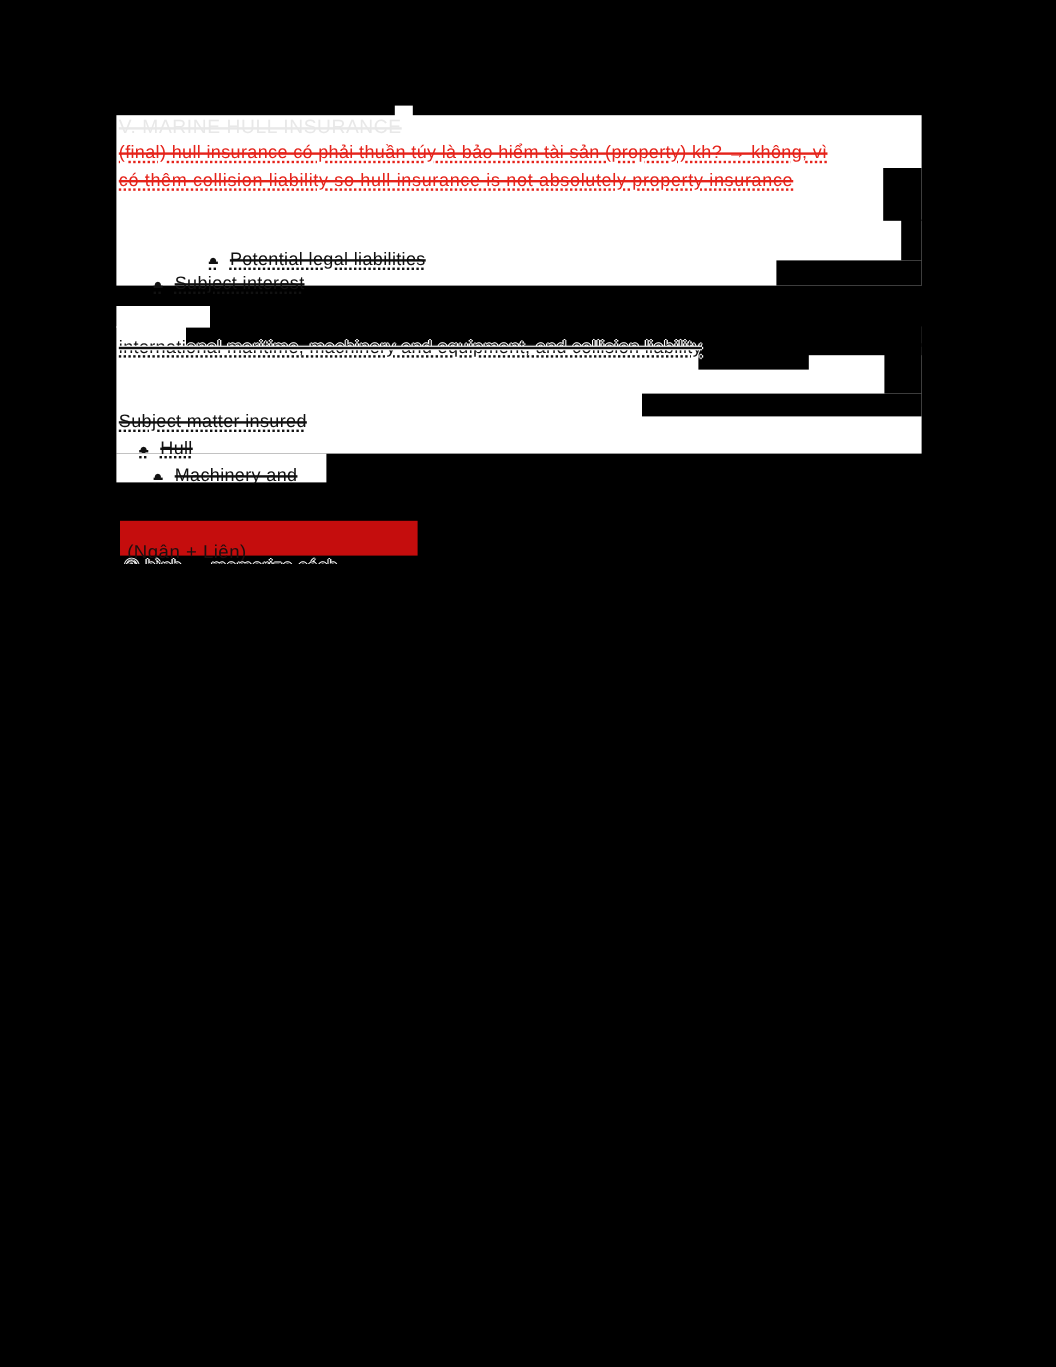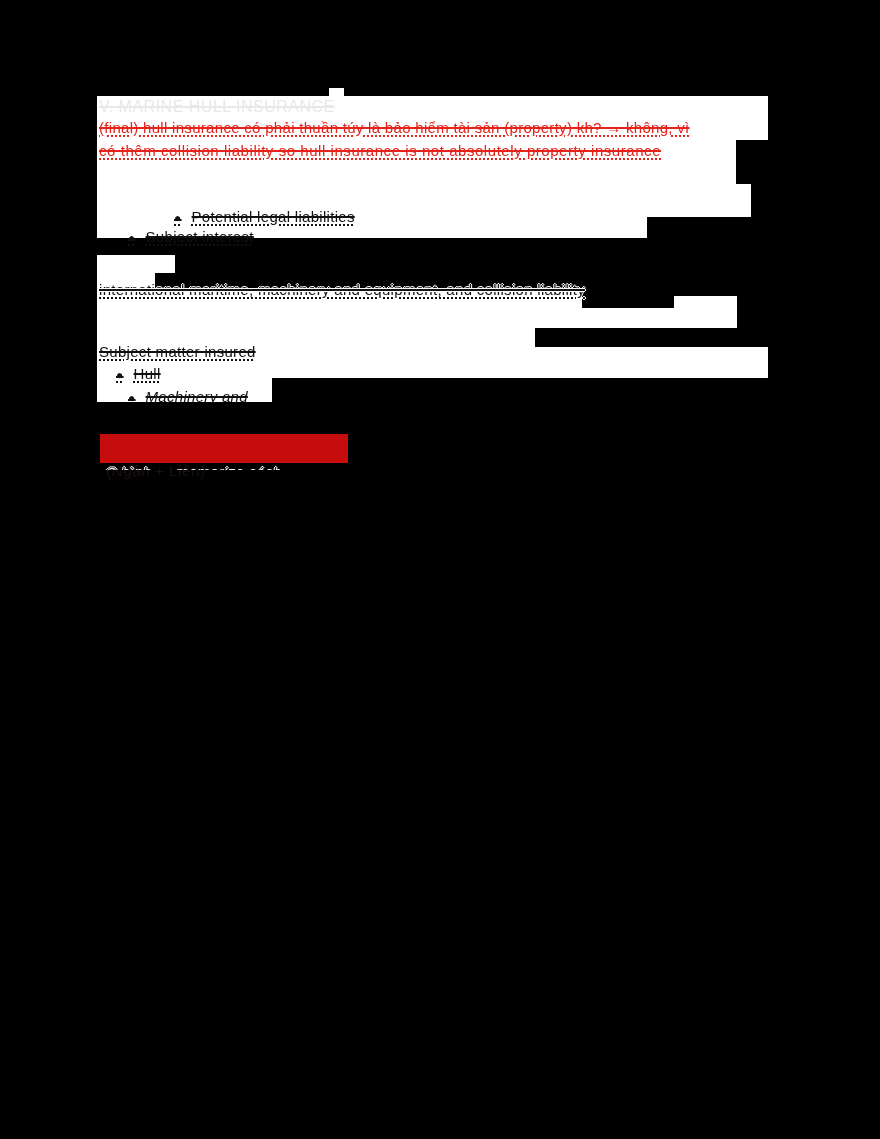--- a/index.html
+++ b/index.html
@@ -16,21 +16,21 @@
   .line {
     position:absolute; z-index:4; white-space:nowrap;
     font-size:15px; line-height:20px; color:#111111; letter-spacing:0.3px;
   }
   .strike { text-decoration:line-through; text-decoration-thickness:1.5px; }
   .dots { text-decoration:underline dotted; text-decoration-thickness:2px; text-underline-offset:2px; }
   .red { color:#e5231b; }
   .ghost { color:#e8e8e8; font-size:16px; letter-spacing:0.5px; }
   .halo { text-shadow:1px 0 #fff, -1px 0 #fff, 0 1px #fff, 0 -1px #fff; }
   .bullet { font-size:12px; margin-right:10px; }
-  .clip { position:absolute; overflow:hidden; z-index:4;font-style:italic; }
+  .clip { position:absolute; overflow:hidden; z-index:4; }
   .clip .line { position:absolute; }
   .boxlabel { color:#1b1010; letter-spacing:0.4px; font-size:15.5px; }
   .wide { letter-spacing:0.55px; }
 </style>
 </head>
 <body>
 
 <div class="page">
 
   <div class="shape paper" style="left:329px;top:88px;width:15px;height:9px;"></div>
@@ -74,21 +74,21 @@
   </div>
   <div class="line" style="left:116px;top:364px;">
     <span class="strike"><span class="dots"><span class="bullet">●</span><span>Hull</span></span></span>
   </div>
   <div class="clip" style="left:97px;top:387px;width:175px;height:16px;">
     <div class="line" style="left:31px;top:0px;">
       <span class="strike"><span class="dots"><span class="bullet">●</span><span>Machinery and</span></span></span>
     </div>
   </div>
 
-  <div class="line boxlabel" style="left:106px;top:461px;">
+  <div class="line boxlabel" style="left:106px;top:451px;">
     <span>(Ngân + Liên)</span>
   </div>
 
   <div class="clip" style="left:103px;top:463px;width:240px;height:7px;">
     <div class="line halo" style="left:0px;top:0px;color:#111;">
       <span class="strike">② hình — memorize cách</span>
     </div>
   </div>
 
 </div>

